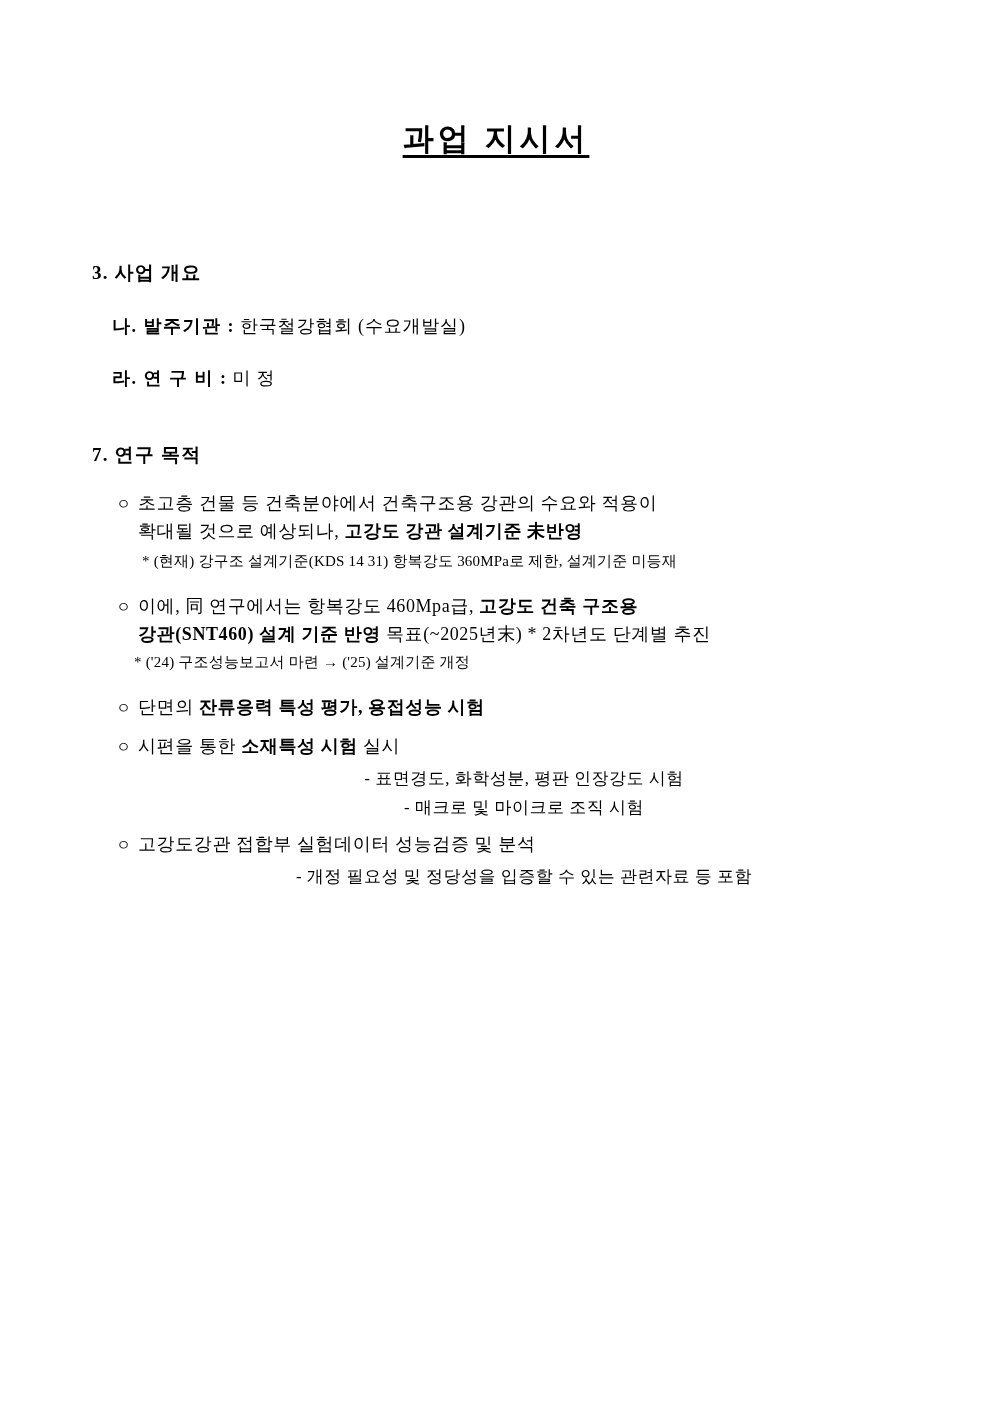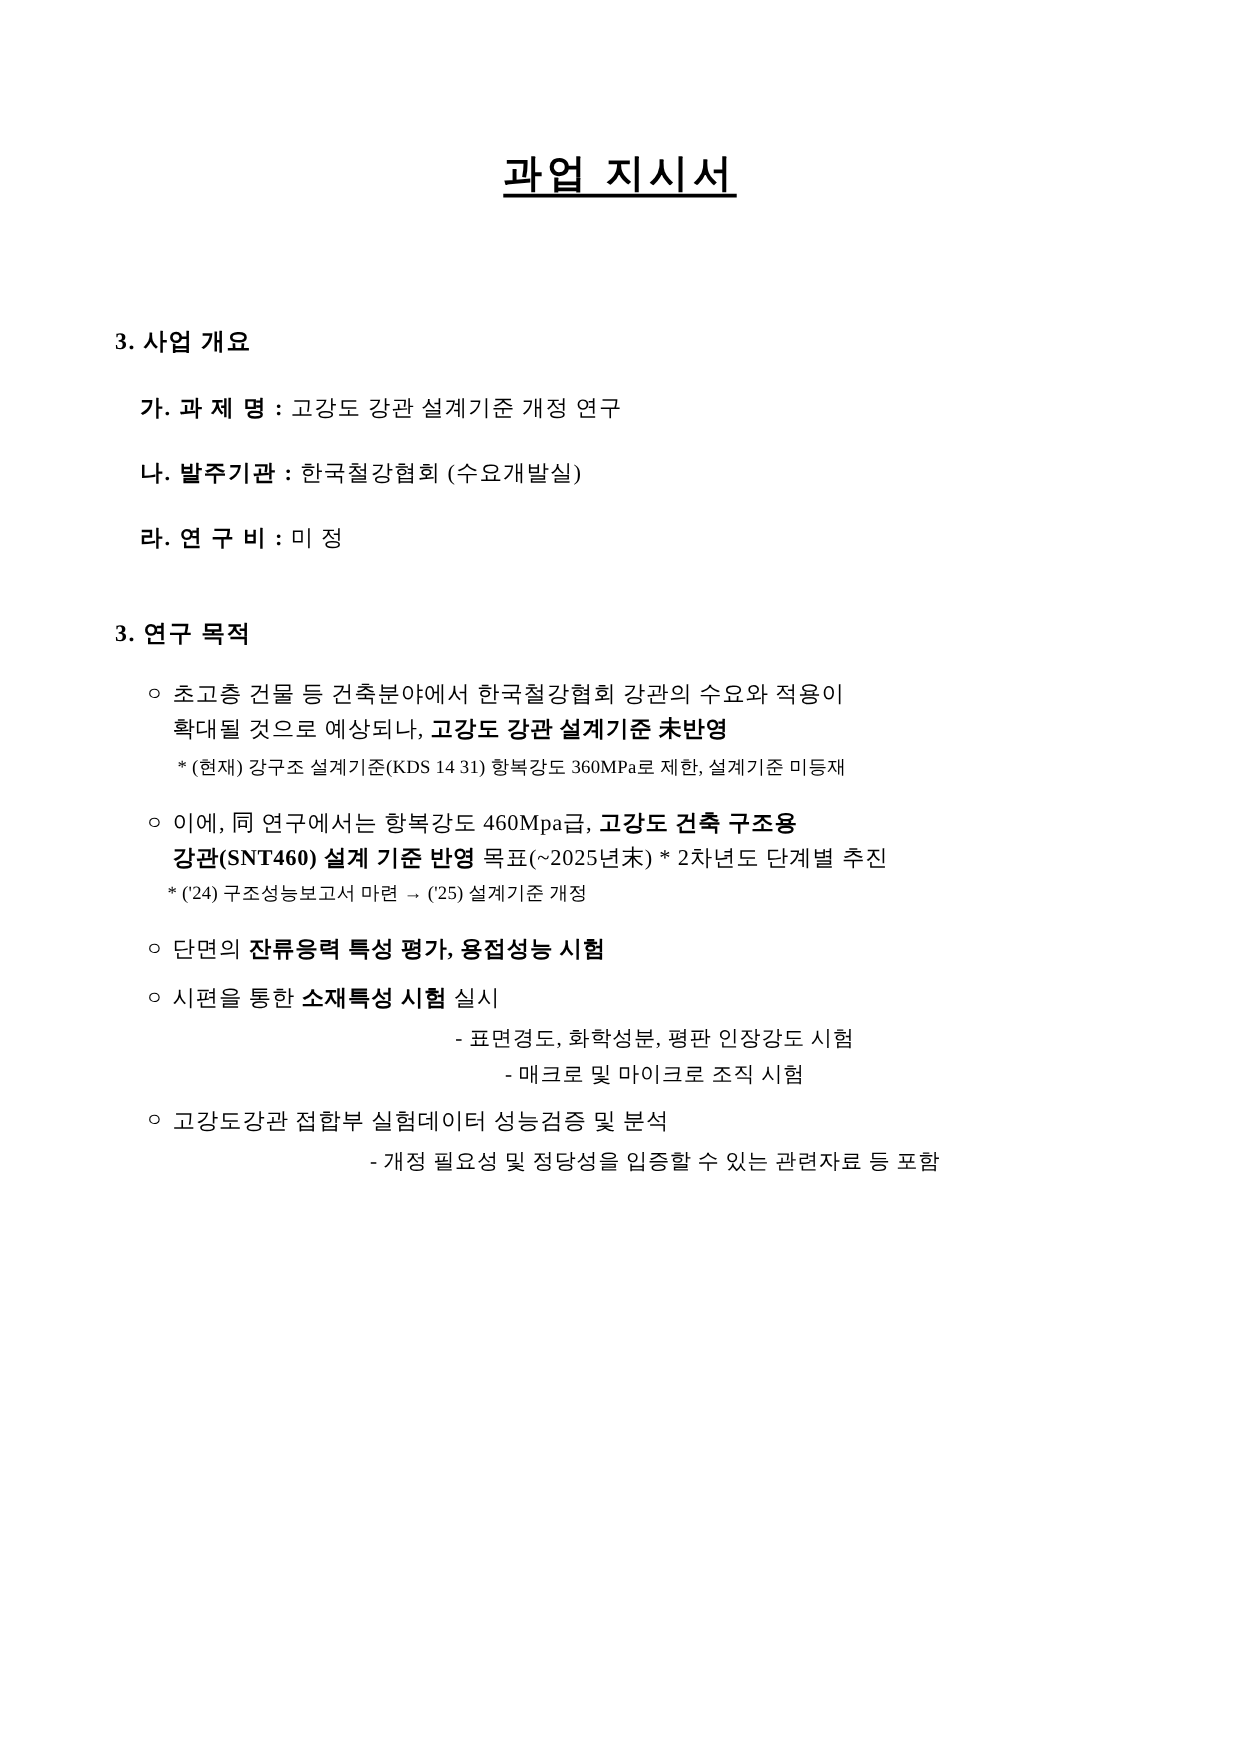--- a/index.html
+++ b/index.html
@@ -95,42 +95,38 @@
 </style>
 </head>
 <body>
 
 <div class="page">
 
   <div class="doc-title">과업 지시서</div>
 
   <div class="section-head sec1">3. 사업 개요</div>
 
-  <div class="sub-item">
-    <span class="lbl">가. 과 제 명 :</span>
-    <span class="val">고강도 강관 설계기준 개정 연구</span>
-  </div>
 
   <div class="sub-item">
     <span class="lbl">나. 발주기관 :</span>
     <span class="val">한국철강협회 (수요개발실)</span>
   </div>
 
 
   <div class="sub-item">
     <span class="lbl">라. 연 구 비 :</span>
     <span class="val">미    정</span>
   </div>
 
-  <div class="section-head sec2">3. 연구 목적</div>
+  <div class="section-head sec2">7. 연구 목적</div>
 
   <div class="bullet-row">
     <span class="bullet-mark">ㅇ</span>
     <span class="bullet-body">
-      <span>초고층 건물 등 건축분야에서 한국철강협회 강관의 수요와 적용이</span><br>
+      <span>초고층 건물 등 건축분야에서 건축구조용 강관의 수요와 적용이</span><br>
       <span>확대될 것으로 예상되나, </span><span class="b">고강도 강관 설계기준 未반영</span>
     </span>
   </div>
   <div class="note">* (현재) 강구조 설계기준(KDS 14 31) 항복강도 360MPa로 제한, 설계기준 미등재</div>
 
   <div class="bullet-row">
     <span class="bullet-mark">ㅇ</span>
     <span class="bullet-body">
       <span>이에, 同 연구에서는 항복강도 460Mpa급, </span><span class="b">고강도 건축 구조용</span><br>
       <span class="b">강관(SNT460) 설계 기준 반영</span><span> 목표(~2025년末) * 2차년도 단계별 추진</span>

